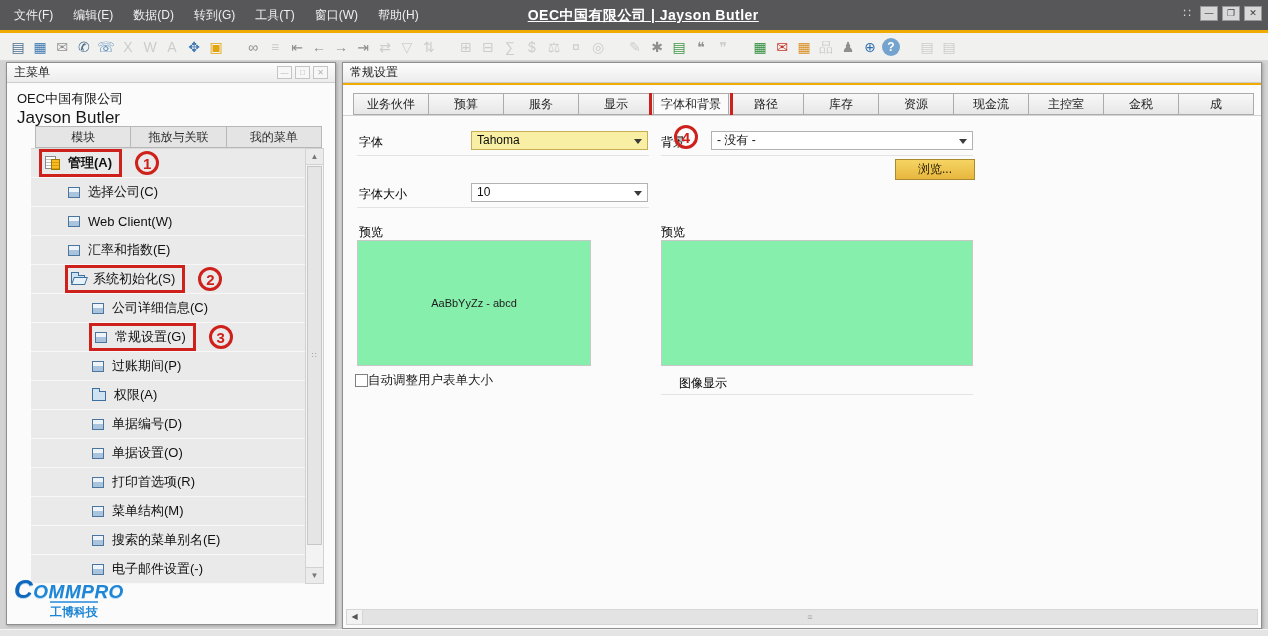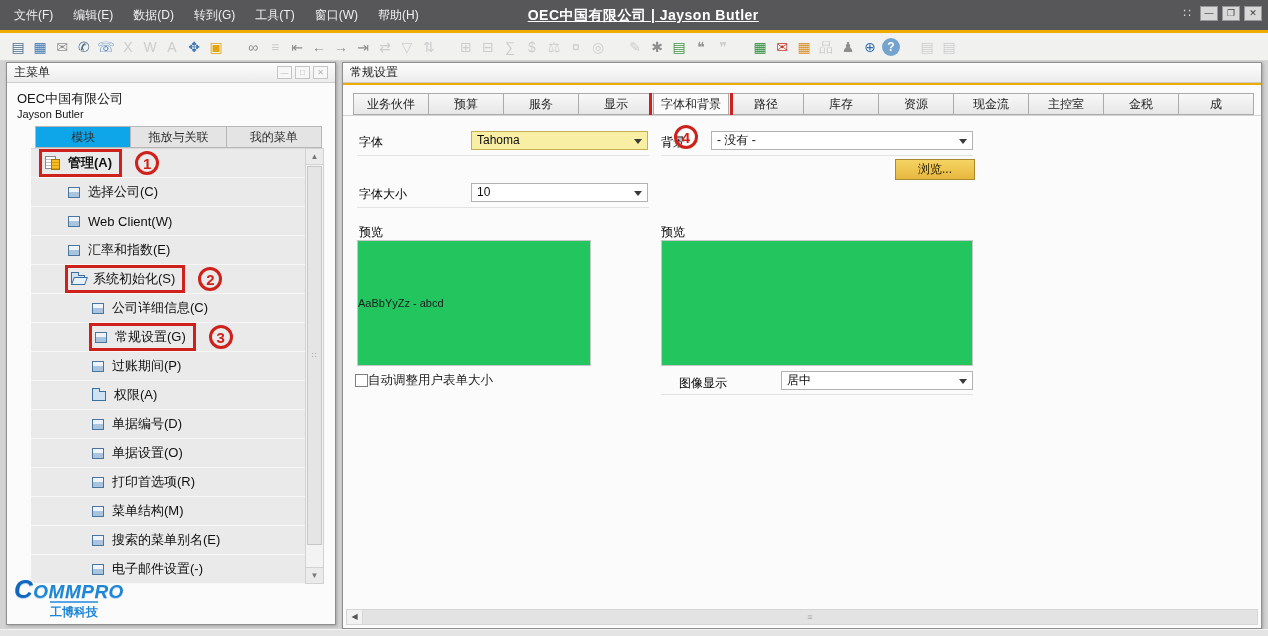--- a/index.html
+++ b/index.html
@@ -28,25 +28,25 @@
   .desktop{position:absolute;top:61px;left:0;right:0;bottom:0;background:#d3d3d3}
   .statusbar{position:absolute;left:0;right:0;bottom:0;height:7px;background:#e4e4e4;border-top:1px solid #f3f3f3}
   .window{position:absolute;background:#fbfbfb;border:1px solid #8f8f8f;box-shadow:1px 1px 3px rgba(0,0,0,.25)}
   .titlebar{height:20px;background:linear-gradient(#fdfdfd,#ececec);border-bottom:1px solid #cdcdcd;display:flex;align-items:center;padding:0 7px;font-size:12px;color:#222}
 
   
   #sidebar-window{left:6px;top:1px;width:330px;height:563px}
   .side-controls{margin-left:auto;display:flex;gap:3px}
   .swc{width:15px;height:13px;border:1px solid #c4c4c4;background:#f7f7f7;color:#b2b2b2;font-size:8px;line-height:11px;text-align:center}
   .company{position:absolute;left:10px;top:27px;font-size:13px;color:#161616}
-  .user{position:absolute;left:10px;top:45px;font-size:11px;color:#161616}
+  .user{position:absolute;left:10px;top:45px;font-size:17px;color:#161616}
   .side-tabs{position:absolute;left:28px;top:63px;right:13px;height:22px;display:flex}
   .side-tab{flex:1;border:1px solid #b7b7b7;border-right:none;background:#e4e4e4;font-size:12px;text-align:center;line-height:20px;color:#2e2e2e;overflow:hidden;white-space:nowrap}
   .side-tab:last-child{border-right:1px solid #b7b7b7}
-  .side-tab.active{background:#0ea5e9}
+  .side-tab.active{background:#e5e5e5}
   .tree{position:absolute;left:24px;top:85px;width:274px;bottom:40px;background:#4c1d95;border-top:1px solid #dadada;overflow:hidden}
   .trow{height:29px;border-bottom:1px solid #f7f7f7;display:flex;align-items:center;background:#eaeaea}
   .lvl0{padding-left:8px}.lvl1{padding-left:34px}.lvl2{padding-left:58px}
   .twrap{display:inline-flex;align-items:center;padding:2px 7px 2px 3px}
   .twrap.redbox{border:3px solid #cf211b;background:rgba(255,255,255,.0)}
   .tlabel{font-size:13px;color:#101010;margin-left:8px;white-space:nowrap}
   .tlabel.b{font-weight:bold}
   .circno{margin-left:13px;width:24px;height:24px;border:3px solid #cf211b;border-radius:50%;color:#cf211b;font-size:15px;font-weight:bold;display:inline-flex;align-items:center;justify-content:center;flex:none;background:transparent}
   .ticon{display:inline-block;flex:none;position:relative}
   .ticon.item{width:12px;height:11px;border:1px solid #49759f;background:linear-gradient(180deg,#eef4fa 45%,#a9c4dc 45%)}
@@ -74,21 +74,21 @@
   .mtab.active{background:#fbfbfb;position:relative;z-index:1}
   .mtab.redbox-tab{outline:3px solid #cf211b;outline-offset:1px;position:relative;z-index:2}
   .tabs-underline{position:absolute;left:0;right:0;top:52px;height:1px;background:#d4d4d4}
   .flabel{position:absolute;font-size:12px;color:#000000;white-space:nowrap}
   .fline{position:absolute;height:1px;background:#e3e3e3}
   .dd{position:absolute;height:19px;border:1px solid #b2b2b2;background:#fff;font-size:12px;line-height:17px;padding-left:5px;color:#0d0d0d;white-space:nowrap}
   .dd::after{content:"";position:absolute;right:5px;top:7px;border:4px solid transparent;border-top:5px solid #3a3a3a}
   .dd.yellow{background:#f9efa4;border-color:#c6ae54}
   .browse-btn{position:absolute;left:552px;top:96px;width:80px;height:21px;background:linear-gradient(#f6d463,#e7b73e);border:1px solid #a98a2e;font-size:12px;color:#2b2000;text-align:center;line-height:19px}
   .circno.abs4{position:absolute;left:331px;top:62px;margin:0;z-index:3}
-  .pbox{position:absolute;border:1px solid #c7c7c7;background:#22c55e;display:flex;align-items:center;justify-content:flex-start}
+  .pbox{position:absolute;border:1px solid #c7c7c7;background:#86efac;display:flex;align-items:center;justify-content:center}
   .pbox .ptext{font-size:11px;color:#1d1d1d}
   .cbrow{position:absolute;left:12px;top:309px;display:flex;align-items:center}
   .cb{width:13px;height:13px;border:1px solid #7f7f7f;background:#fff;display:inline-block;flex:none}
   .cblabel{font-size:12.5px;color:#1d1d1d;}
   .hscroll{position:absolute;left:3px;right:3px;bottom:3px;height:16px;background:#ececec;border:1px solid #d6d6d6;display:flex}
   .hs-btn{width:16px;border-right:1px solid #d6d6d6;background:#f2f2f2;color:#555;font-size:8px;line-height:14px;text-align:center;flex:none}
   .hs-track{flex:1;background:#e3e3e3;display:flex;align-items:center;justify-content:center;color:#a8a8a8;font-size:9px}
 </style>
 </head>
 <body>
@@ -329,23 +329,20 @@
       <span class="ptext">AaBbYyZz - abcd</span>
     </div>
     <div class="pbox" style="left:318px;top:177px;width:312px;height:126px"></div>
 
     <div class="cbrow">
       <span class="cb"></span>
       <span class="cblabel">自动调整用户表单大小</span>
     </div>
 
     <span class="flabel" style="left:336px;top:312px">图像显示</span>
-    <div class="dd" style="left:438px;top:308px;width:192px">
-      <span>居中</span>
-    </div>
     <div class="fline" style="left:318px;top:331px;width:312px"></div>
 
     <div class="hscroll">
       <span class="hs-btn">◀</span>
       <span class="hs-track">≡</span>
     </div>
   </div>
 
   <div class="statusbar"></div>
 </div>

